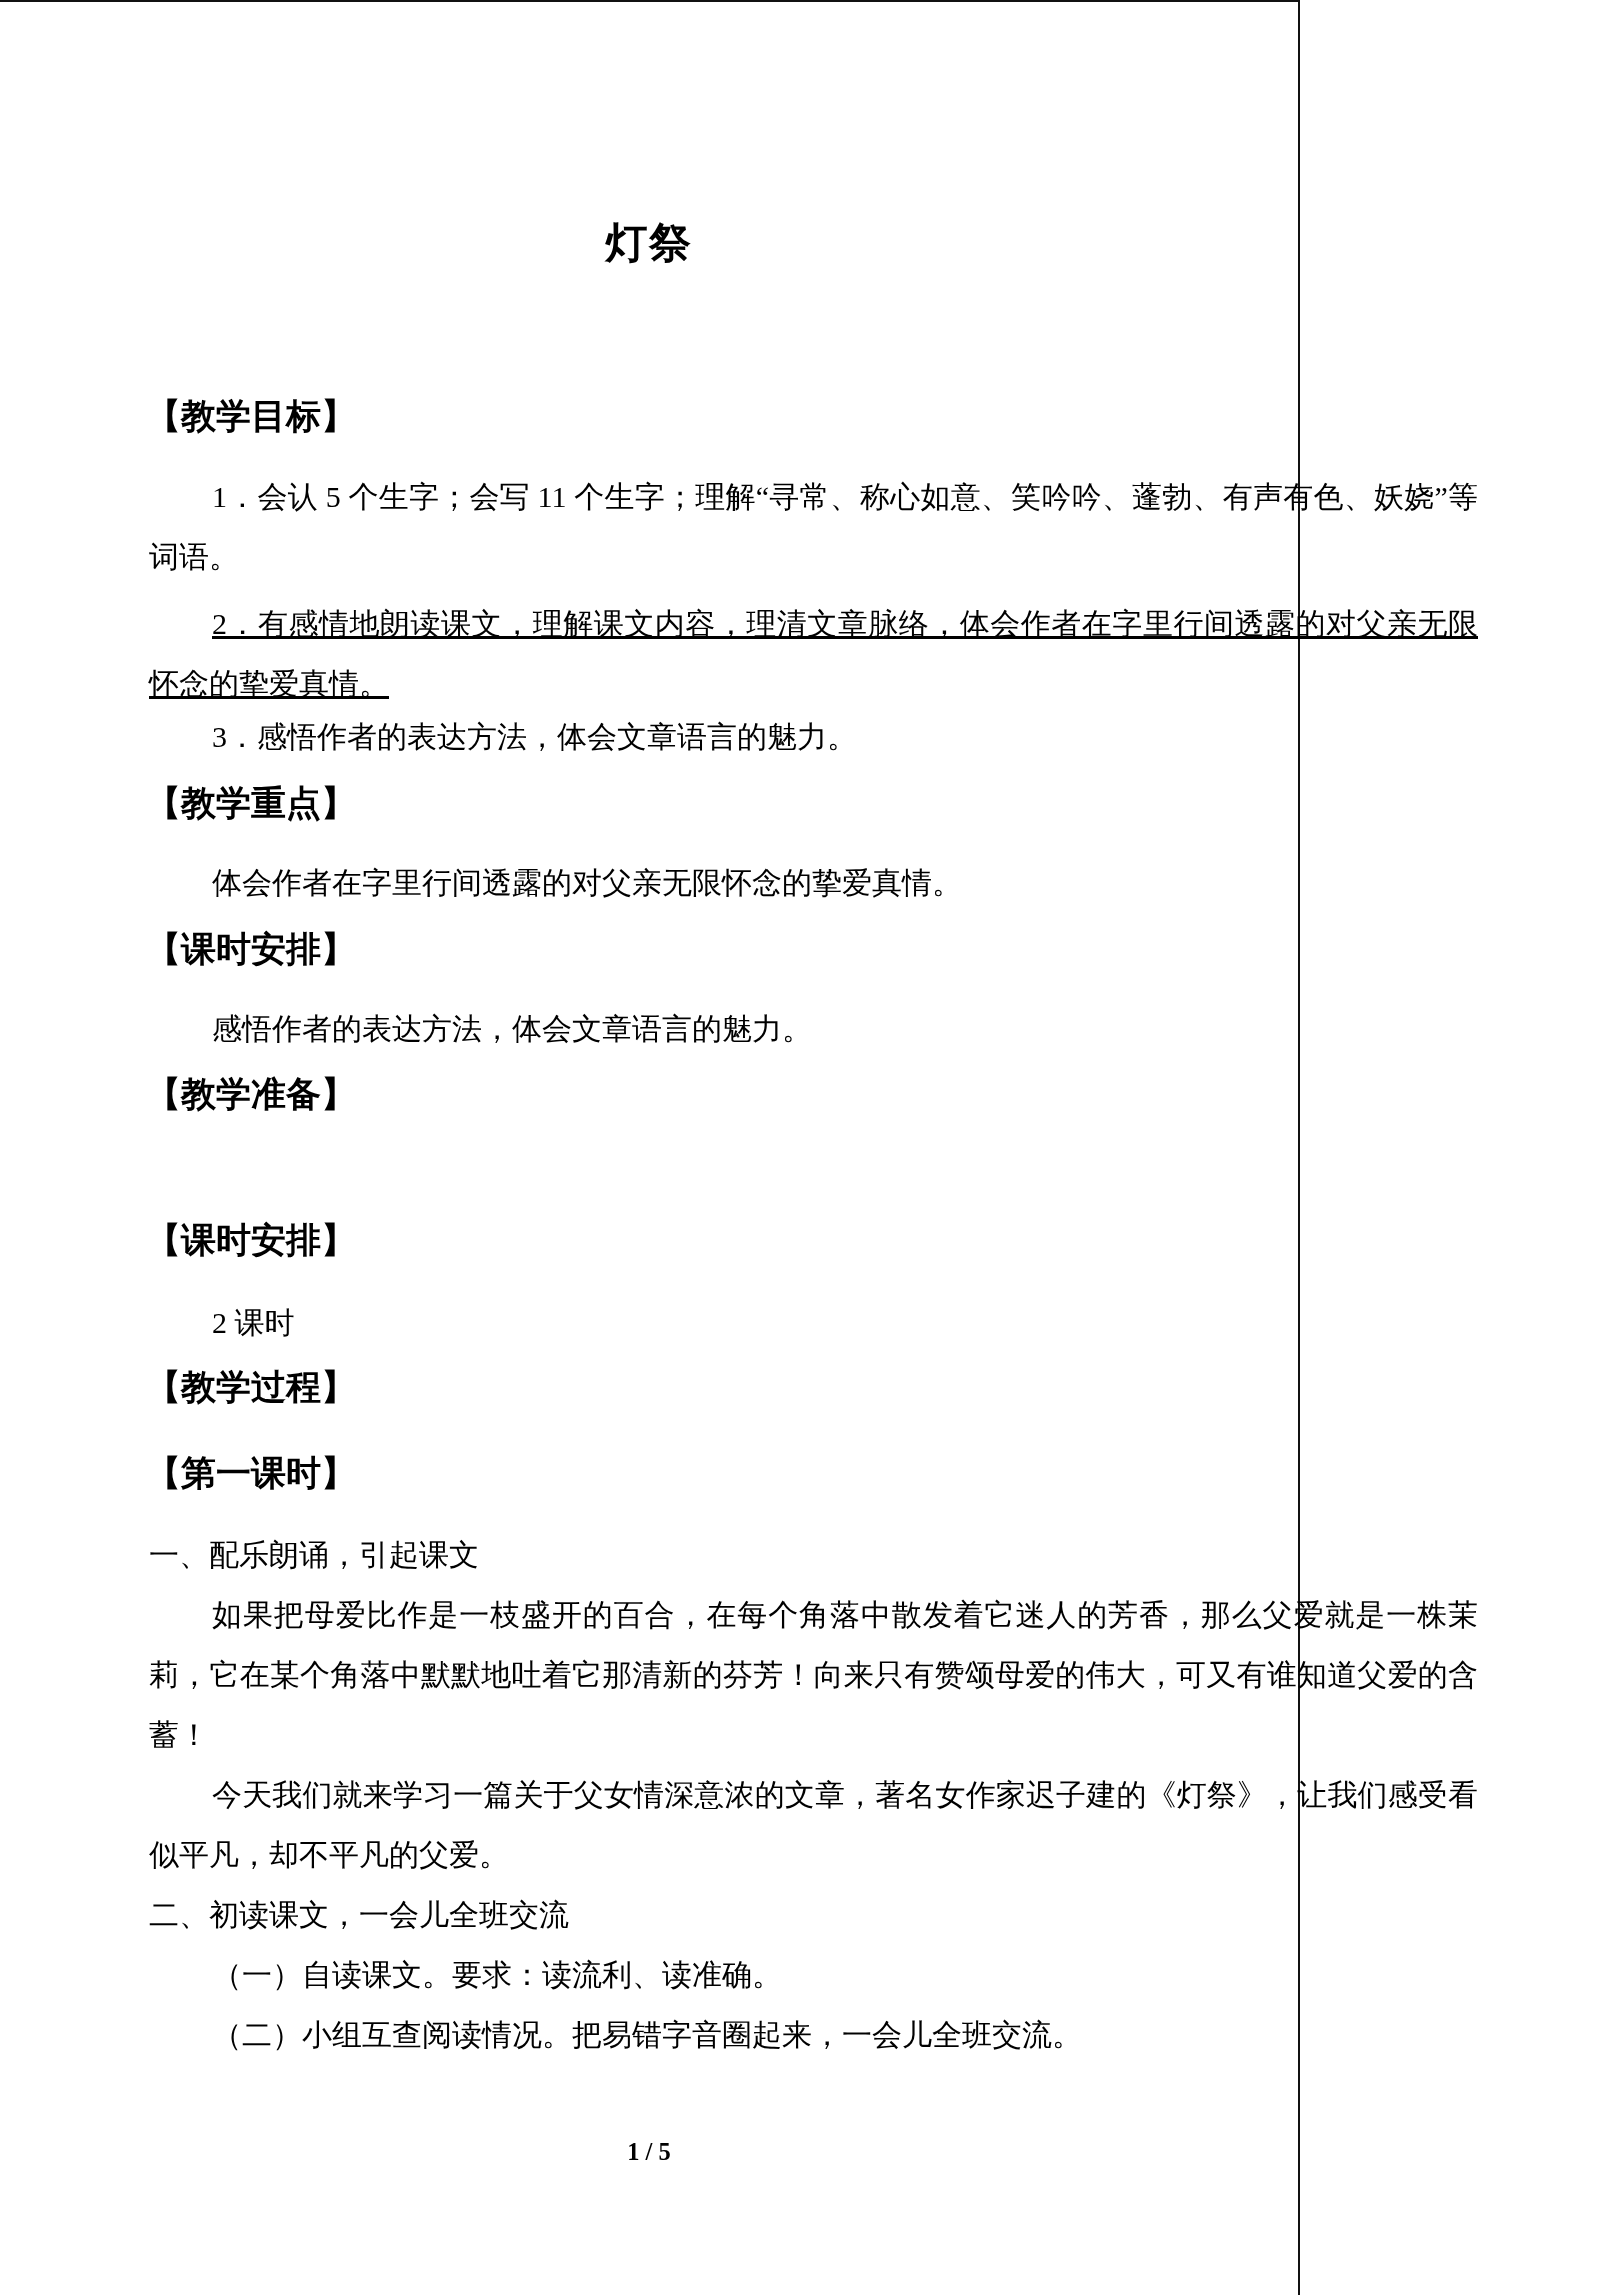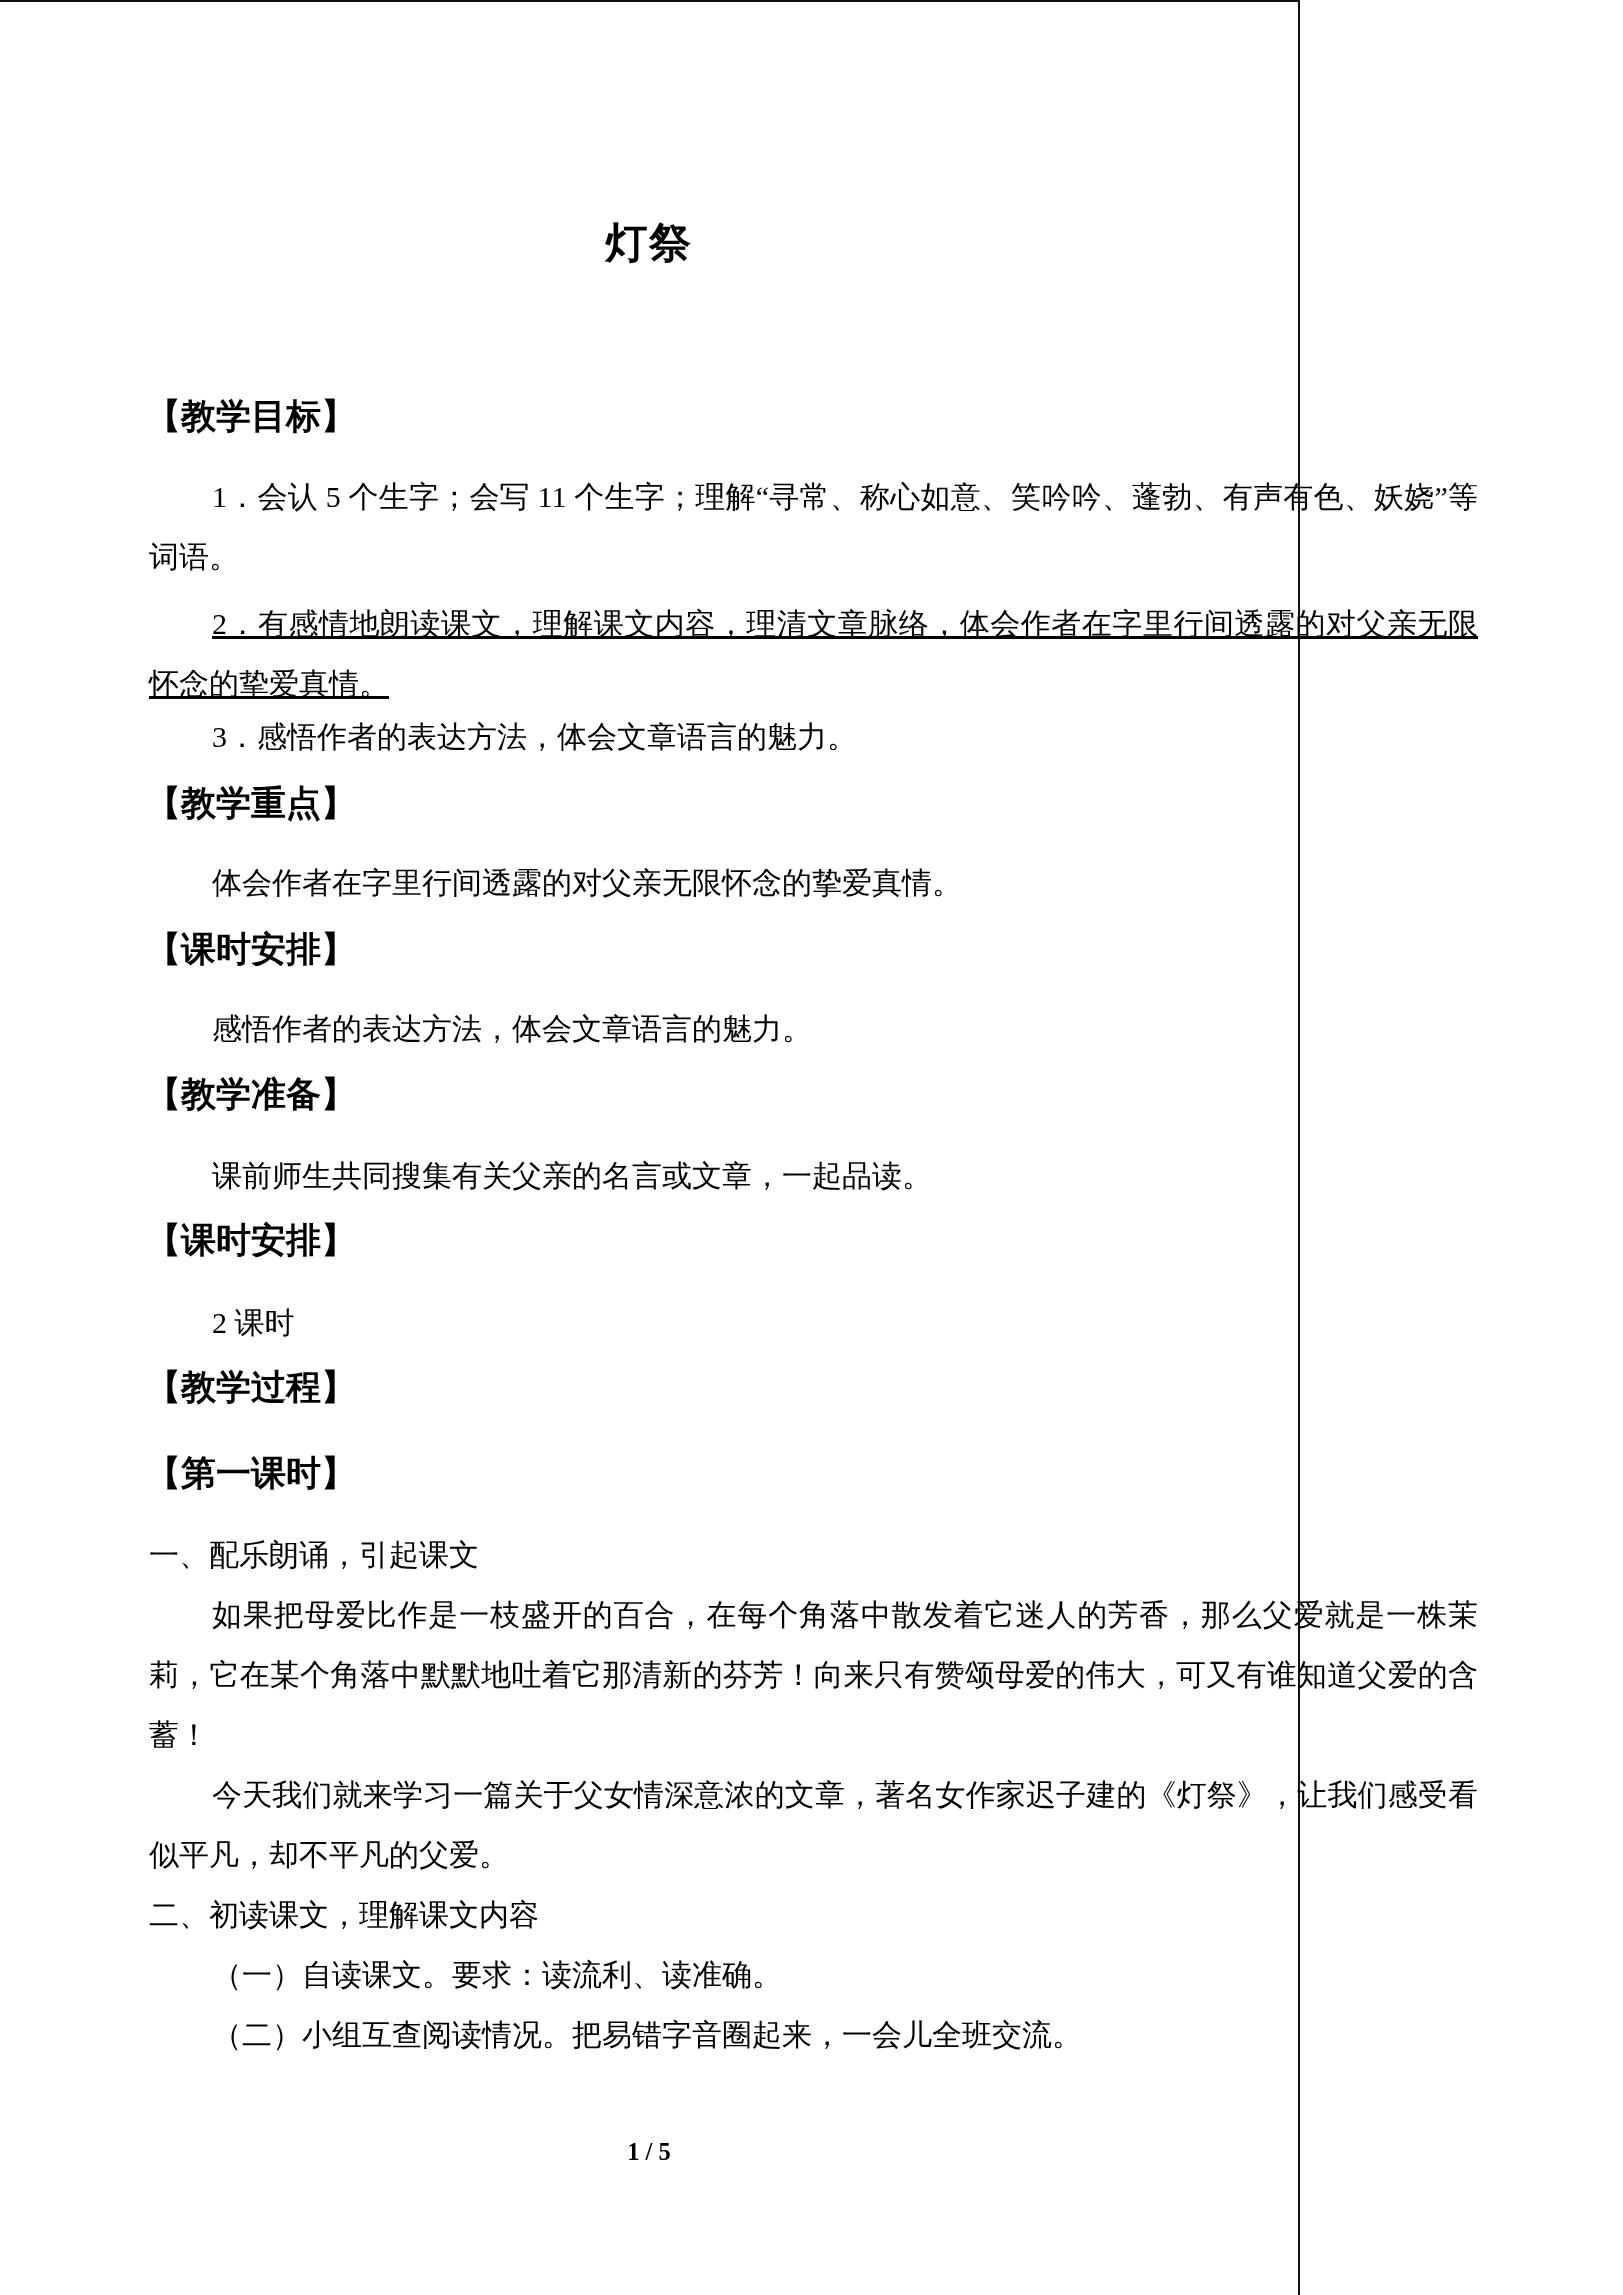--- a/index.html
+++ b/index.html
@@ -45,30 +45,29 @@
   <div class="para" style="top:592px;text-decoration:underline;">2．有感情地朗读课文，理解课文内容，理清文章脉络，体会作者在字里行间透露的对父亲无限怀念的挚爱真情。</div>
   <div class="para" style="top:705px;">3．感悟作者的表达方法，体会文章语言的魅力。</div>
 
   <div class="heading" style="top:777px;">【教学重点】</div>
   <div class="para" style="top:851px;">体会作者在字里行间透露的对父亲无限怀念的挚爱真情。</div>
 
   <div class="heading" style="top:923px;">【课时安排】</div>
   <div class="para" style="top:997px;">感悟作者的表达方法，体会文章语言的魅力。</div>
 
   <div class="heading" style="top:1068px;">【教学准备】</div>
-  <div class="para" style="top:1144px;">课前师生共同搜集有关父亲的名言或文章，一起品读。</div>
 
   <div class="heading" style="top:1214px;">【课时安排】</div>
   <div class="para" style="top:1291px;">2 课时</div>
 
   <div class="heading" style="top:1361px;">【教学过程】</div>
 
   <div class="heading" style="top:1447px;">【第一课时】</div>
   <div class="para noindent" style="top:1523px;">一、配乐朗诵，引起课文</div>
   <div class="para" style="top:1583px;">如果把母爱比作是一枝盛开的百合，在每个角落中散发着它迷人的芳香，那么父爱就是一株茉莉，它在某个角落中默默地吐着它那清新的芬芳！向来只有赞颂母爱的伟大，可又有谁知道父爱的含蓄！</div>
   <div class="para" style="top:1763px;">今天我们就来学习一篇关于父女情深意浓的文章，著名女作家迟子建的《灯祭》，让我们感受看似平凡，却不平凡的父爱。</div>
-  <div class="para noindent" style="top:1883px;">二、初读课文，理解课文内容</div>
+  <div class="para noindent" style="top:1883px;">二、初读课文，一会儿全班交流</div>
   <div class="para sub" style="top:1943px;">（一）自读课文。要求：读流利、读准确。</div>
   <div class="para sub" style="top:2003px;">（二）小组互查阅读情况。把易错字音圈起来，一会儿全班交流。</div>
 
   <div class="pagenum">1 / 5</div>
 </div>
 
 
 </body></html>

